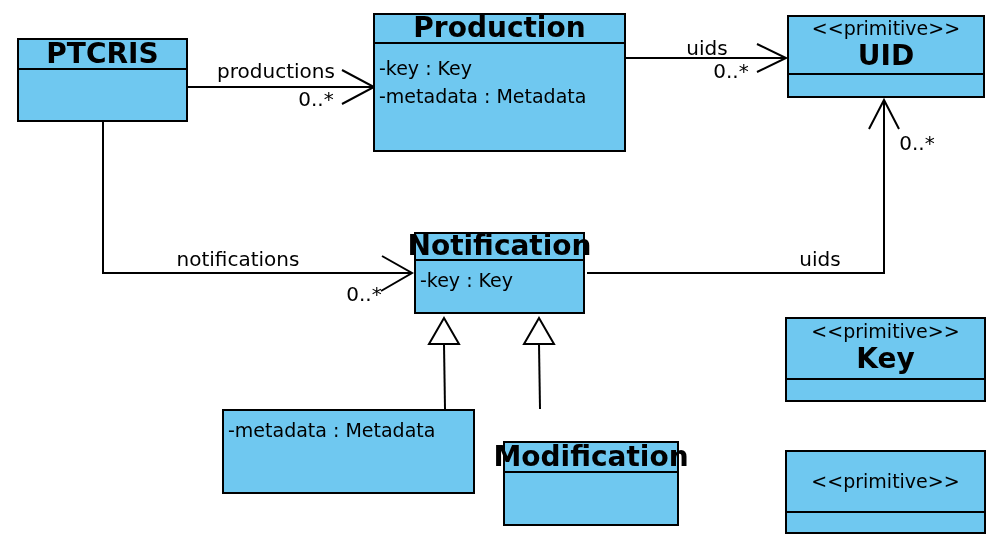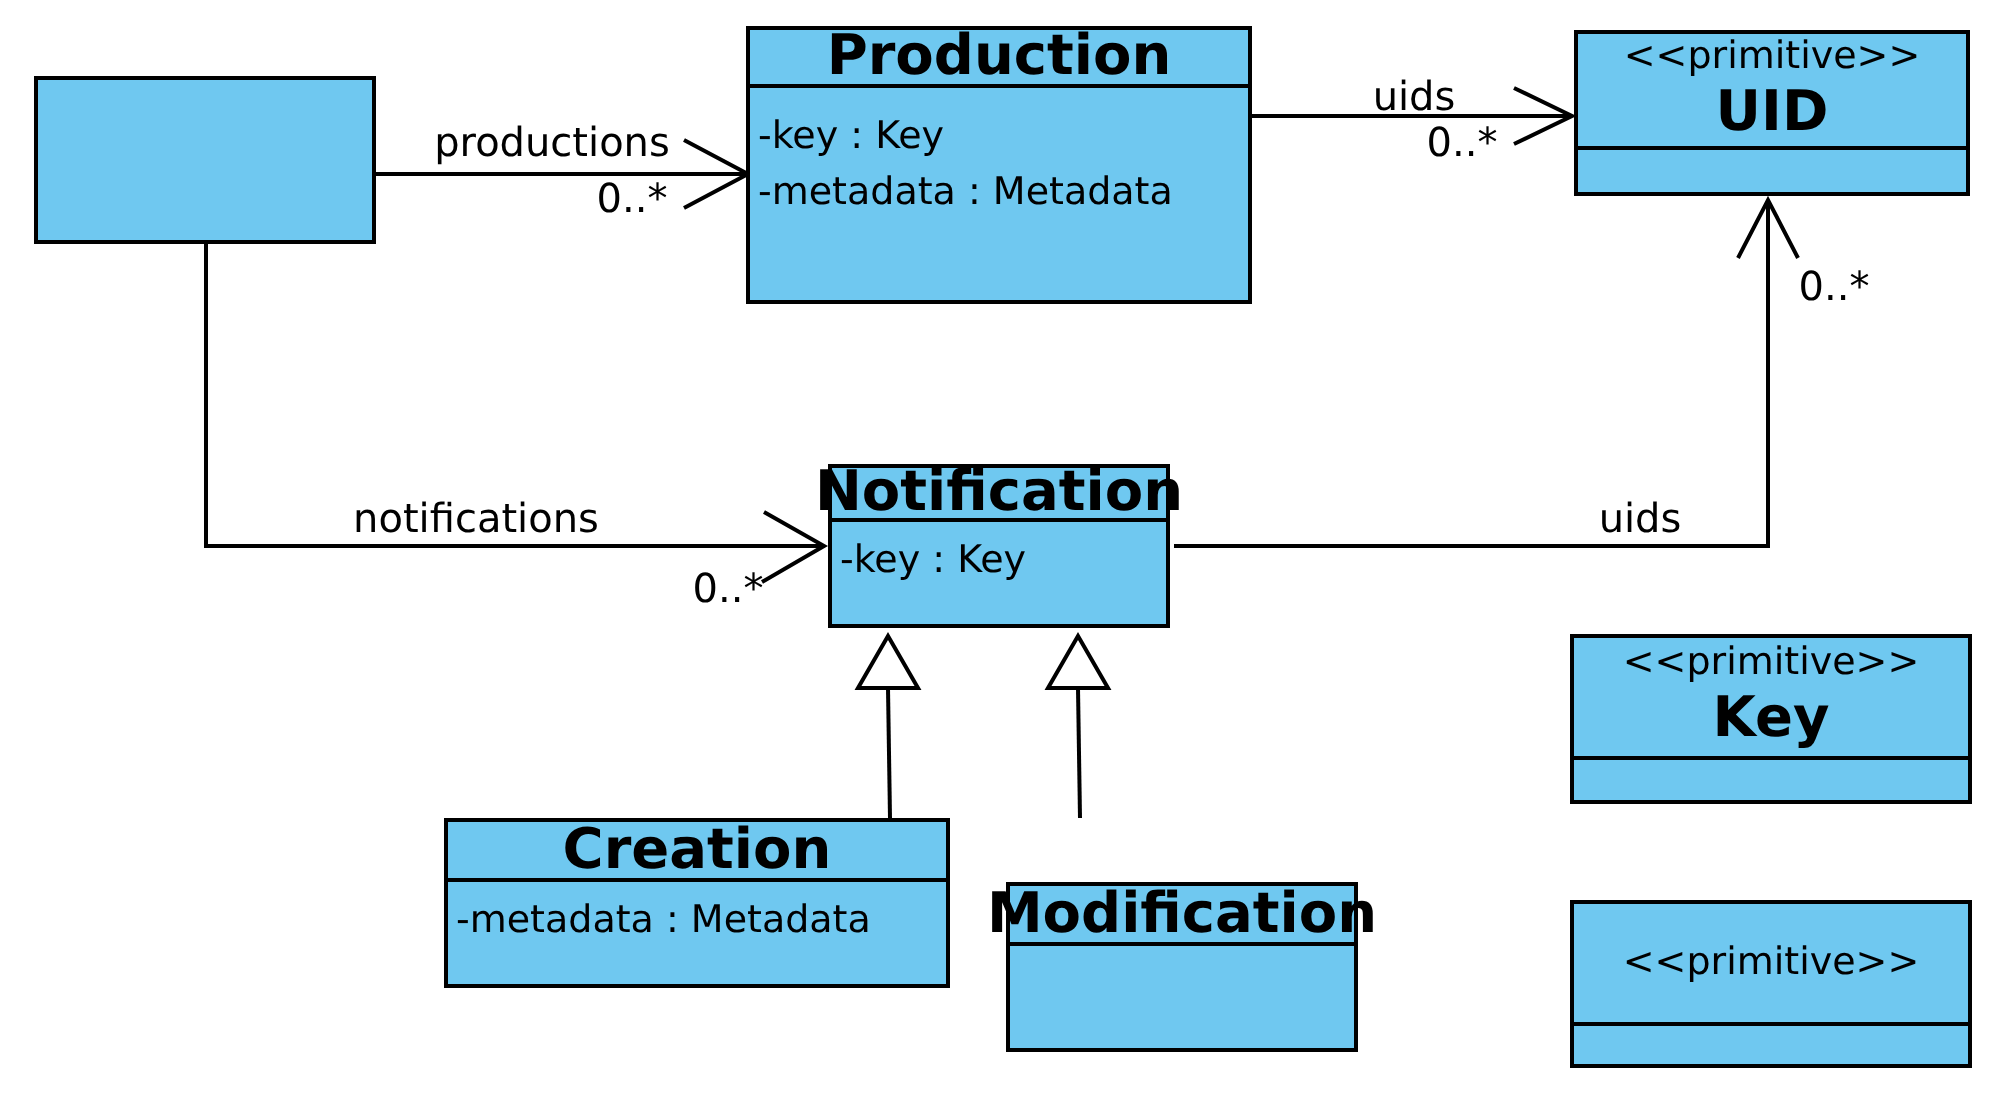--- a/index.html
+++ b/index.html
@@ -84,20 +84,23 @@
     <path d="M869,129 L884,100 L899,129" stroke="#000" stroke-width="2" fill="none"></path>
 
     <path d="M444,344 L445,409" stroke="#000" stroke-width="2" fill="none"></path>
     <polygon points="444,318 429,344 459,344" fill="#ffffff" stroke="#000" stroke-width="2"></polygon>
 
     <path d="M539,344 L540,409" stroke="#000" stroke-width="2" fill="none"></path>
     <polygon points="539,318 524,344 554,344" fill="#ffffff" stroke="#000" stroke-width="2"></polygon>
   </svg>
 
   <div class="uml-class" style="left:17px; top:38px; width:171px; height:84px;">
+    <div class="uml-head" style="height:30px;">
+      <span class="cls-name">PTCRIS</span>
+    </div>
     <div class="uml-body"></div>
   </div>
 
   <div class="uml-class" style="left:373px; top:13px; width:253px; height:139px;">
     <div class="uml-head" style="height:29px;">
       <span class="cls-name">Production</span>
     </div>
     <div class="uml-body" style="padding-top:10px;">
       <div class="attr">-key : Key</div>
       <div class="attr">-metadata : Metadata</div>
@@ -115,23 +118,20 @@
   <div class="uml-class" style="left:414px; top:232px; width:171px; height:82px;">
     <div class="uml-head" style="height:27px;">
       <span class="cls-name">Notification</span>
     </div>
     <div class="uml-body" style="padding-top:5px;">
       <div class="attr">-key : Key</div>
     </div>
   </div>
 
   <div class="uml-class" style="left:222px; top:409px; width:253px; height:85px;">
-    <div class="uml-head" style="height:30px;">
-      <span class="cls-name">Creation</span>
-    </div>
     <div class="uml-body" style="padding-top:5px;">
       <div class="attr">-metadata : Metadata</div>
     </div>
   </div>
 
   <div class="uml-class" style="left:503px; top:409px; width:176px; height:85px;margin-top:32px;">
     <div class="uml-head" style="height:30px;">
       <span class="cls-name">Modification</span>
     </div>
     <div class="uml-body"></div>

